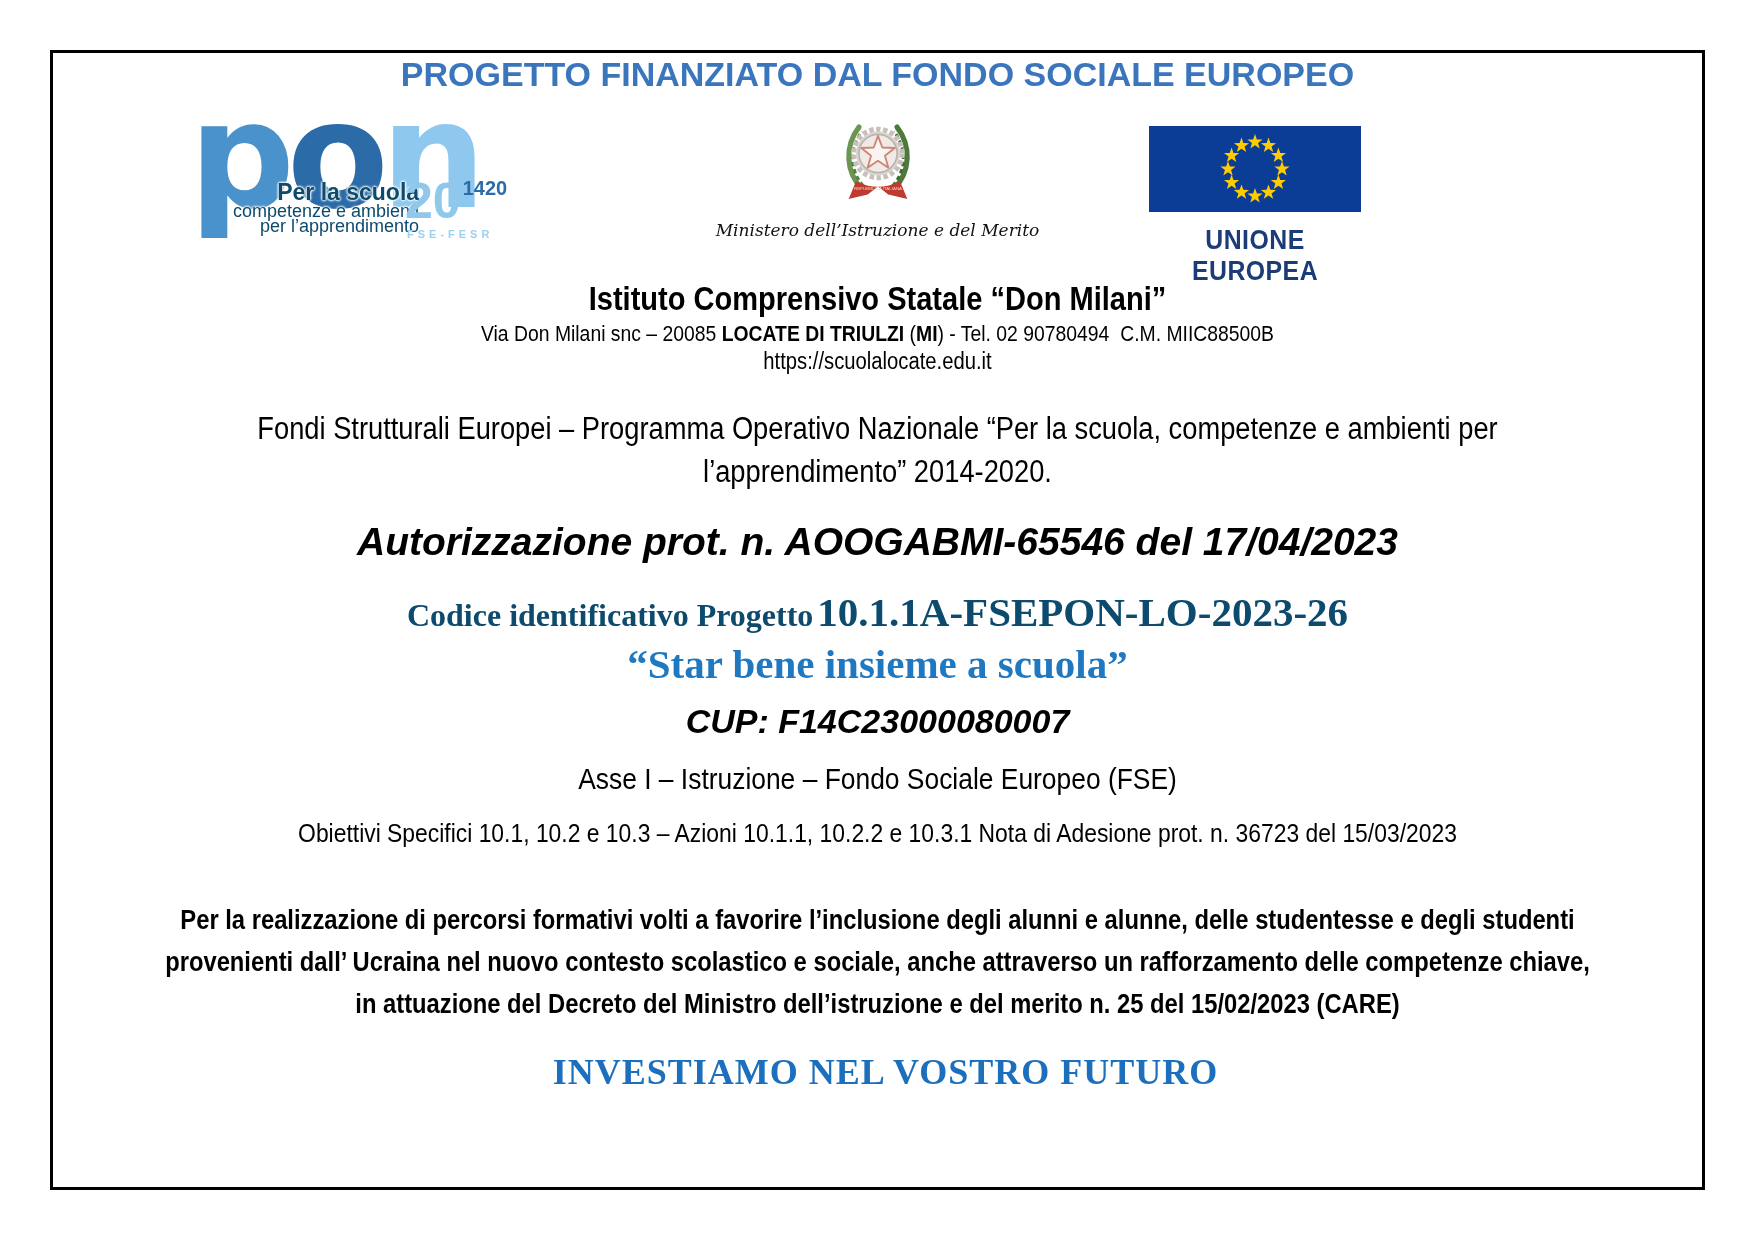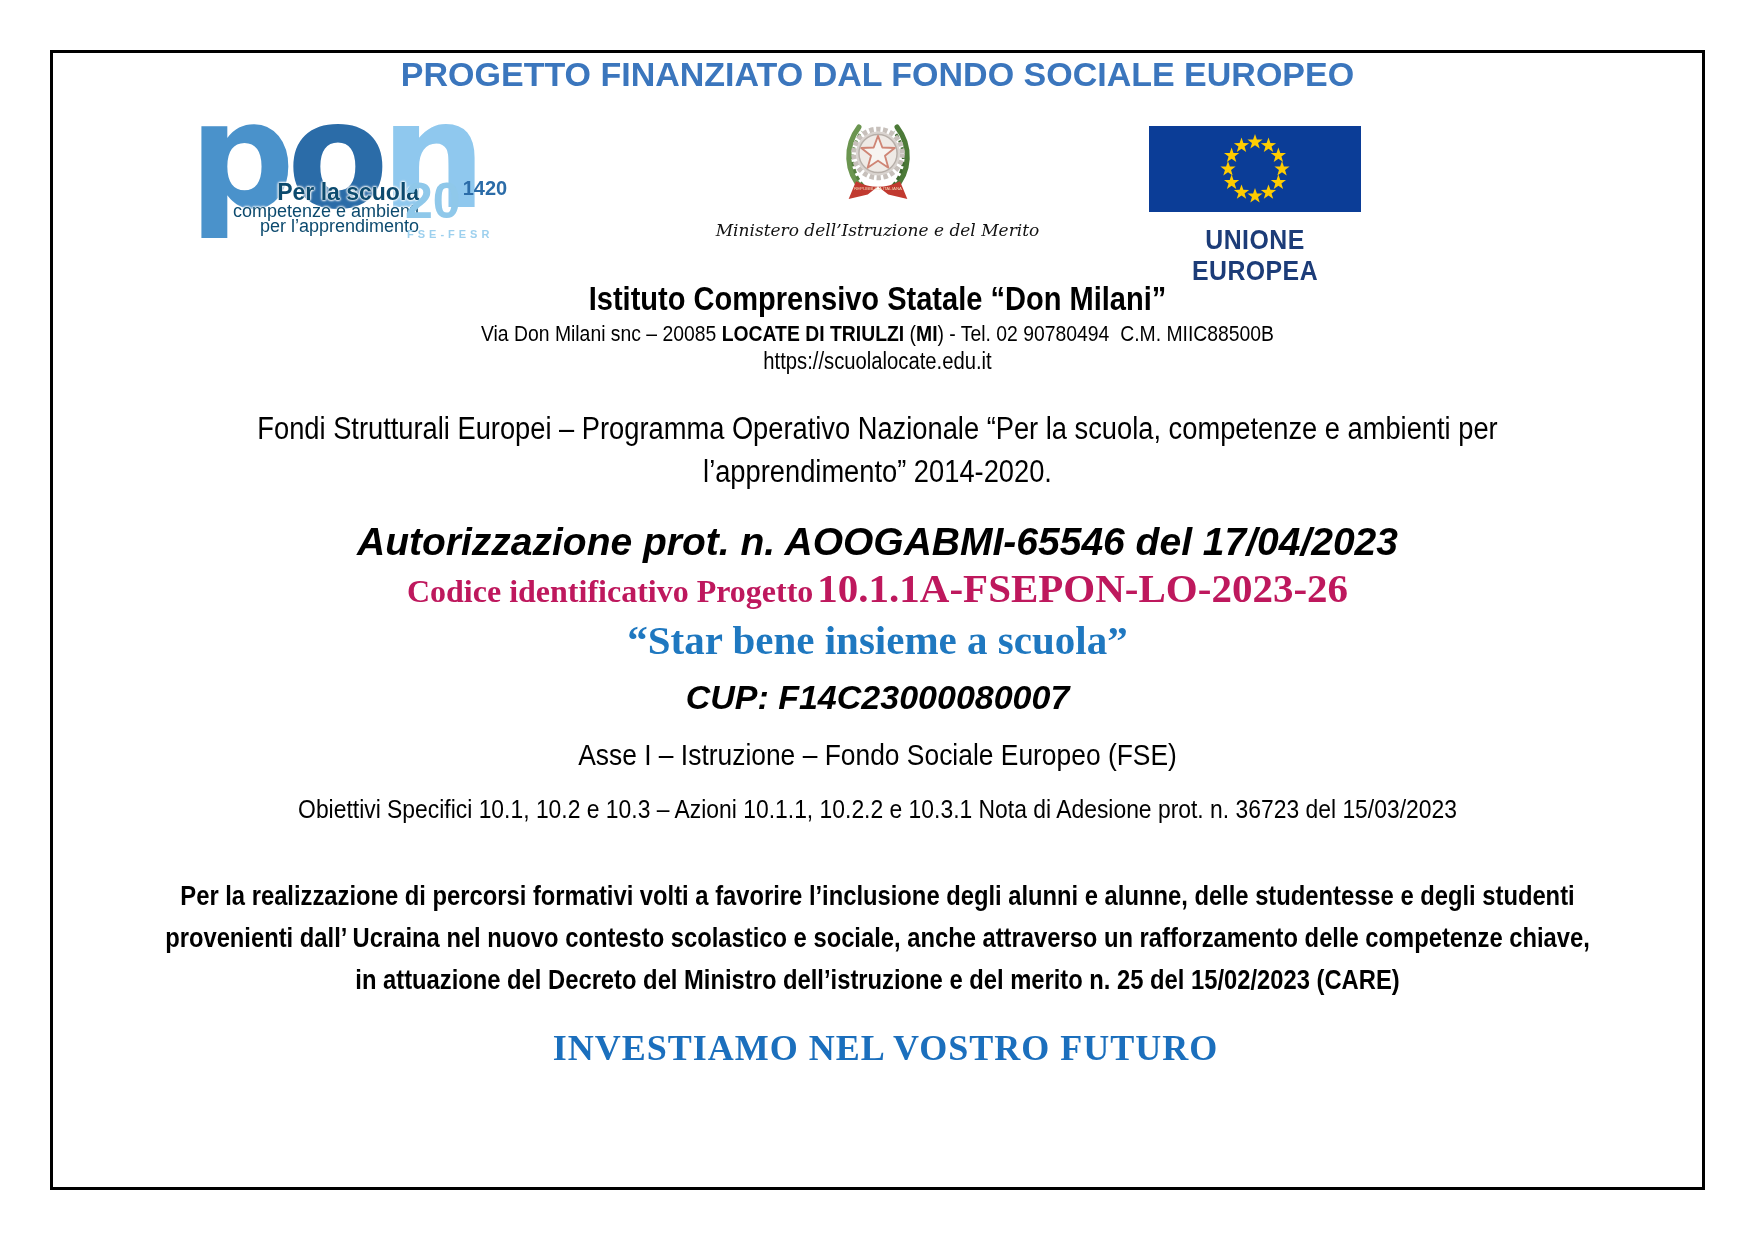--- a/index.html
+++ b/index.html
@@ -40,21 +40,21 @@
   
   .cond { transform:scaleX(0.88); }
   .school-name { margin-top:10px; font-size:33px; font-weight:bold; color:#000; }
   .school-address { margin-top:3px; font-size:22px; color:#000; white-space:pre-wrap; }
   .school-address b { font-weight:bold; }
   .school-site { margin-top:1px; font-size:23px; color:#000; }
 
   .program { margin-top:32px; font-size:31px; line-height:43px; color:#000; }
   .auth { margin-top:27px; font-size:39px; font-weight:bold; font-style:italic; color:#000; }
 
-  .codice { font-family:"Liberation Serif", serif; color:#be185d; }
+  .codice { margin-top:24px; font-family:"Liberation Serif", serif; color:#0c4a6e; }
   .codice .c-label { font-size:32px; font-weight:bold; }
   .codice .c-code { font-size:41px; font-weight:bold; }
   .project-title { margin-top:4px; font-family:"Liberation Serif", serif; font-size:41px; font-weight:bold; color:#1f78c0; }
   .cup { margin-top:14px; font-size:34px; font-weight:bold; font-style:italic; color:#000; }
 
   .asse { margin-top:21px; font-size:30px; color:#000; }
   .obiettivi { margin-top:22px; font-size:26px; color:#000; }
 
   .descr { margin-top:50px; font-size:27px; font-weight:bold; line-height:42px; color:#000; }
   .footer-line { margin-top:26px; font-family:"Liberation Serif", serif; font-size:36px; font-weight:bold; letter-spacing:1px; color:#1b6fbd;padding-left:16px; }

